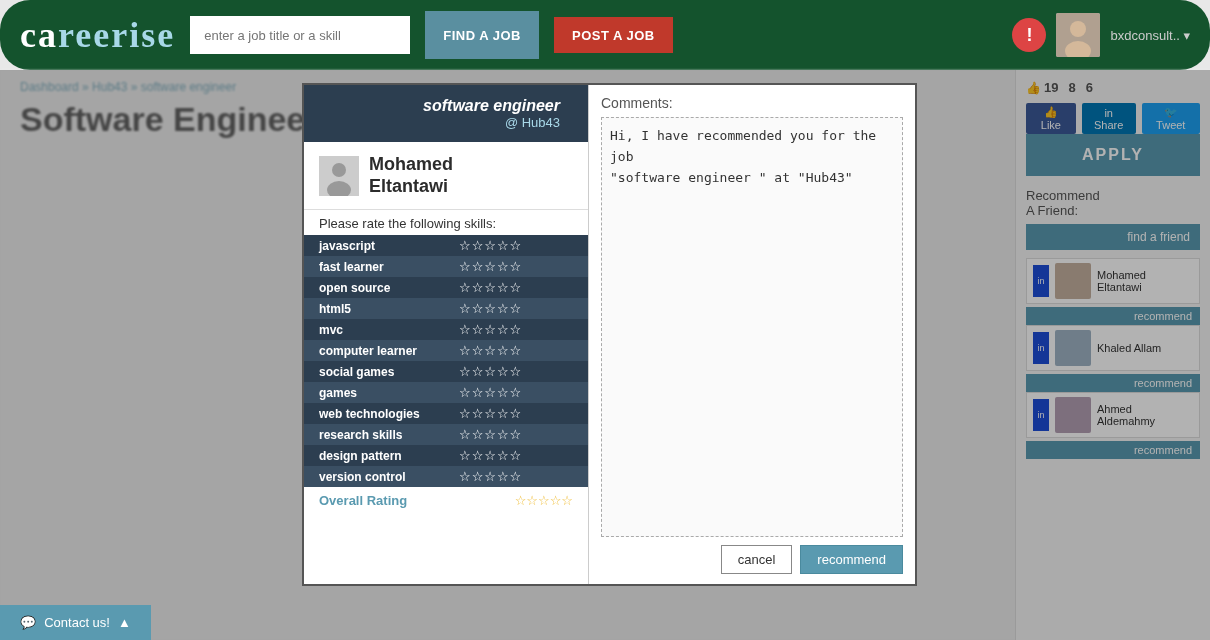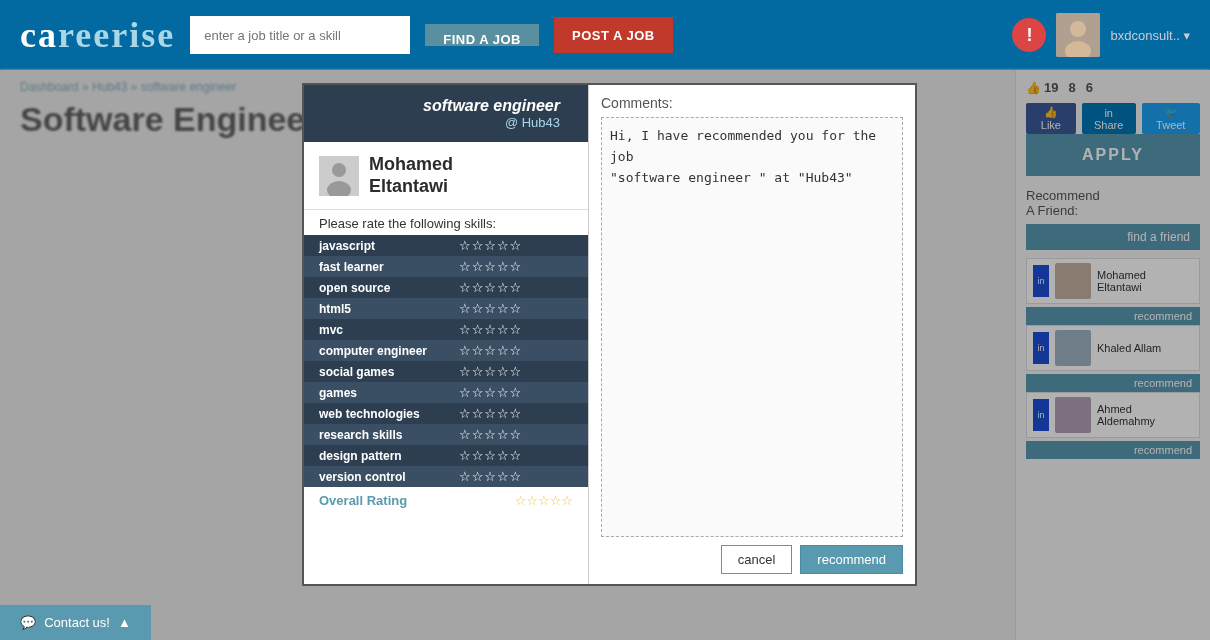--- a/index.html
+++ b/index.html
@@ -1,25 +1,26 @@
 <!DOCTYPE html>
 <html><head>
   <meta charset="utf-8">
   <style>
     * { box-sizing: border-box; margin: 0; padding: 0; }
     body { font-family: Arial, sans-serif; background: #e8e8e8; width: 1210px; height: 640px; overflow: hidden; position: relative; }
 
     
     .header {
-      background: #0369a1;
+      background: #14532d;
       height: 70px;
       display: flex;
       align-items: center;
       padding: 0 20px;
       gap: 15px;
+      border-radius: 30px;
     }
     .logo {
       font-size: 36px;
       font-weight: bold;
       color: #a8d8e8;
       font-family: Georgia, serif;
       letter-spacing: 2px;
       flex: 0 0 auto;
     }
     .logo span { color: #ffffff; }
@@ -32,21 +33,21 @@
       width: 220px;
       height: 36px;
     }
     .btn-find {
       background: #5a8fa0;
       color: #fff;
       border: none;
       padding: 8px 18px;
       font-size: 13px;
       font-weight: bold;
-      height: 22px;
+      height: 48px;
       cursor: pointer;
       letter-spacing: 0.5px;
     }
     .btn-post {
       background: #c0392b;
       color: #fff;
       border: none;
       padding: 8px 18px;
       font-size: 13px;
       font-weight: bold;
@@ -459,21 +460,21 @@
       </tr>
       <tr>
         <td class="skill-name">html5</td>
         <td class="star-rating">☆☆☆☆☆</td>
       </tr>
       <tr>
         <td class="skill-name">mvc</td>
         <td class="star-rating">☆☆☆☆☆</td>
       </tr>
       <tr>
-        <td class="skill-name">computer engineer</td>
+        <td class="skill-name">computer learner</td>
         <td class="star-rating">☆☆☆☆☆</td>
       </tr>
       <tr>
         <td class="skill-name">social games</td>
         <td class="star-rating">☆☆☆☆☆</td>
       </tr>
       <tr>
         <td class="skill-name">games</td>
         <td class="star-rating">☆☆☆☆☆</td>
       </tr>

